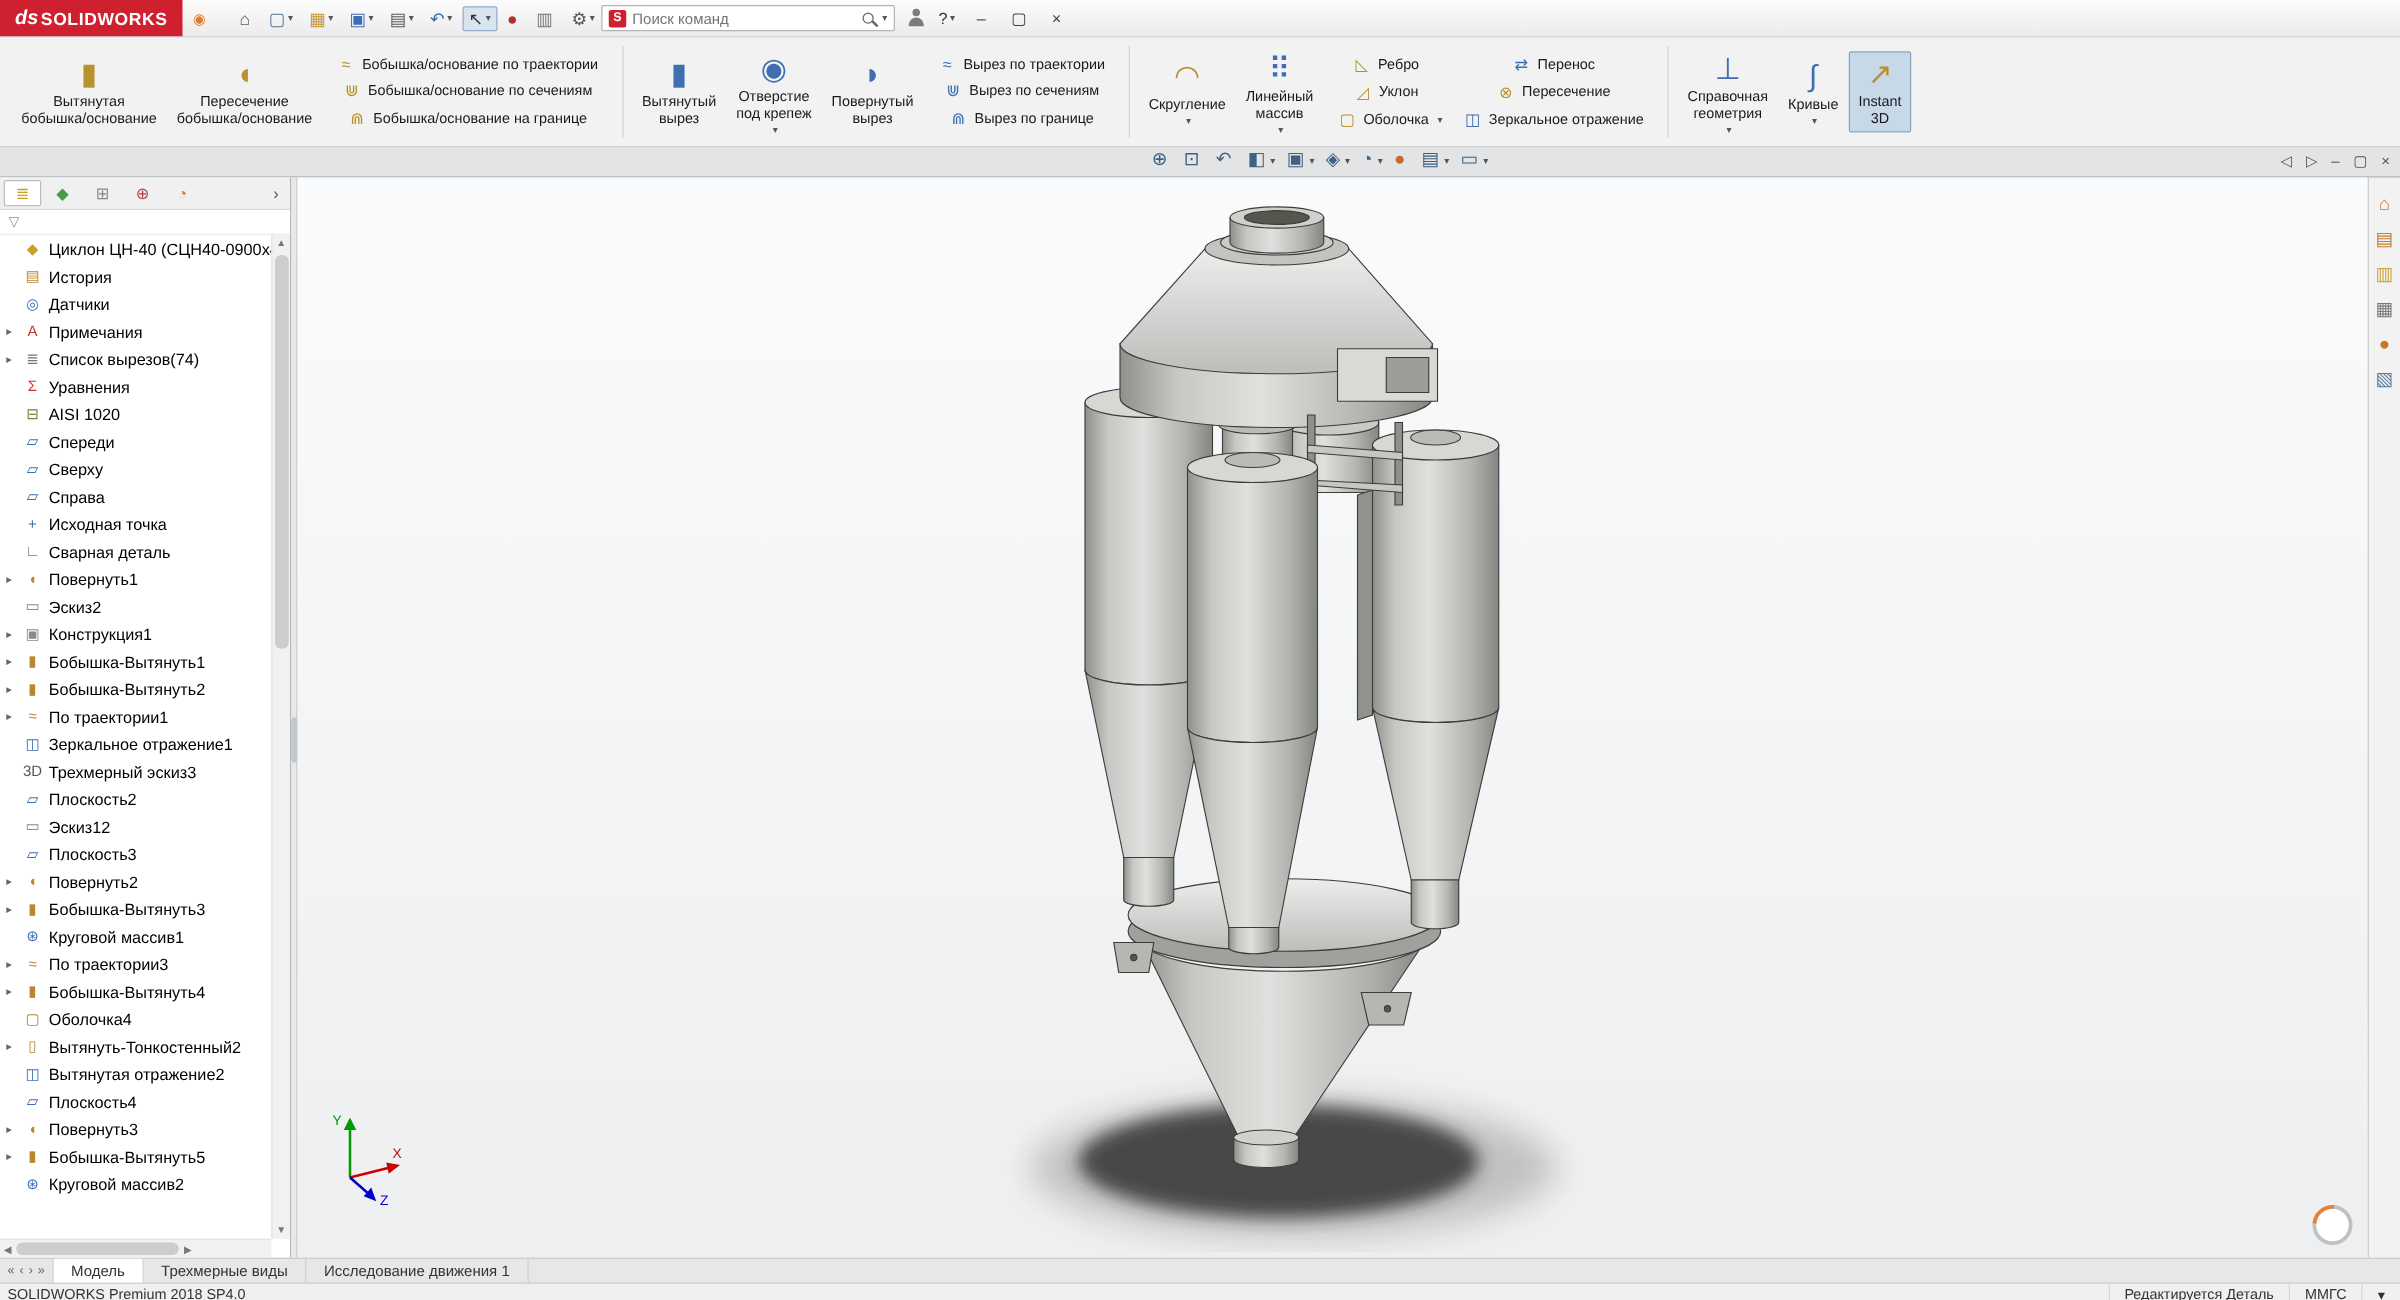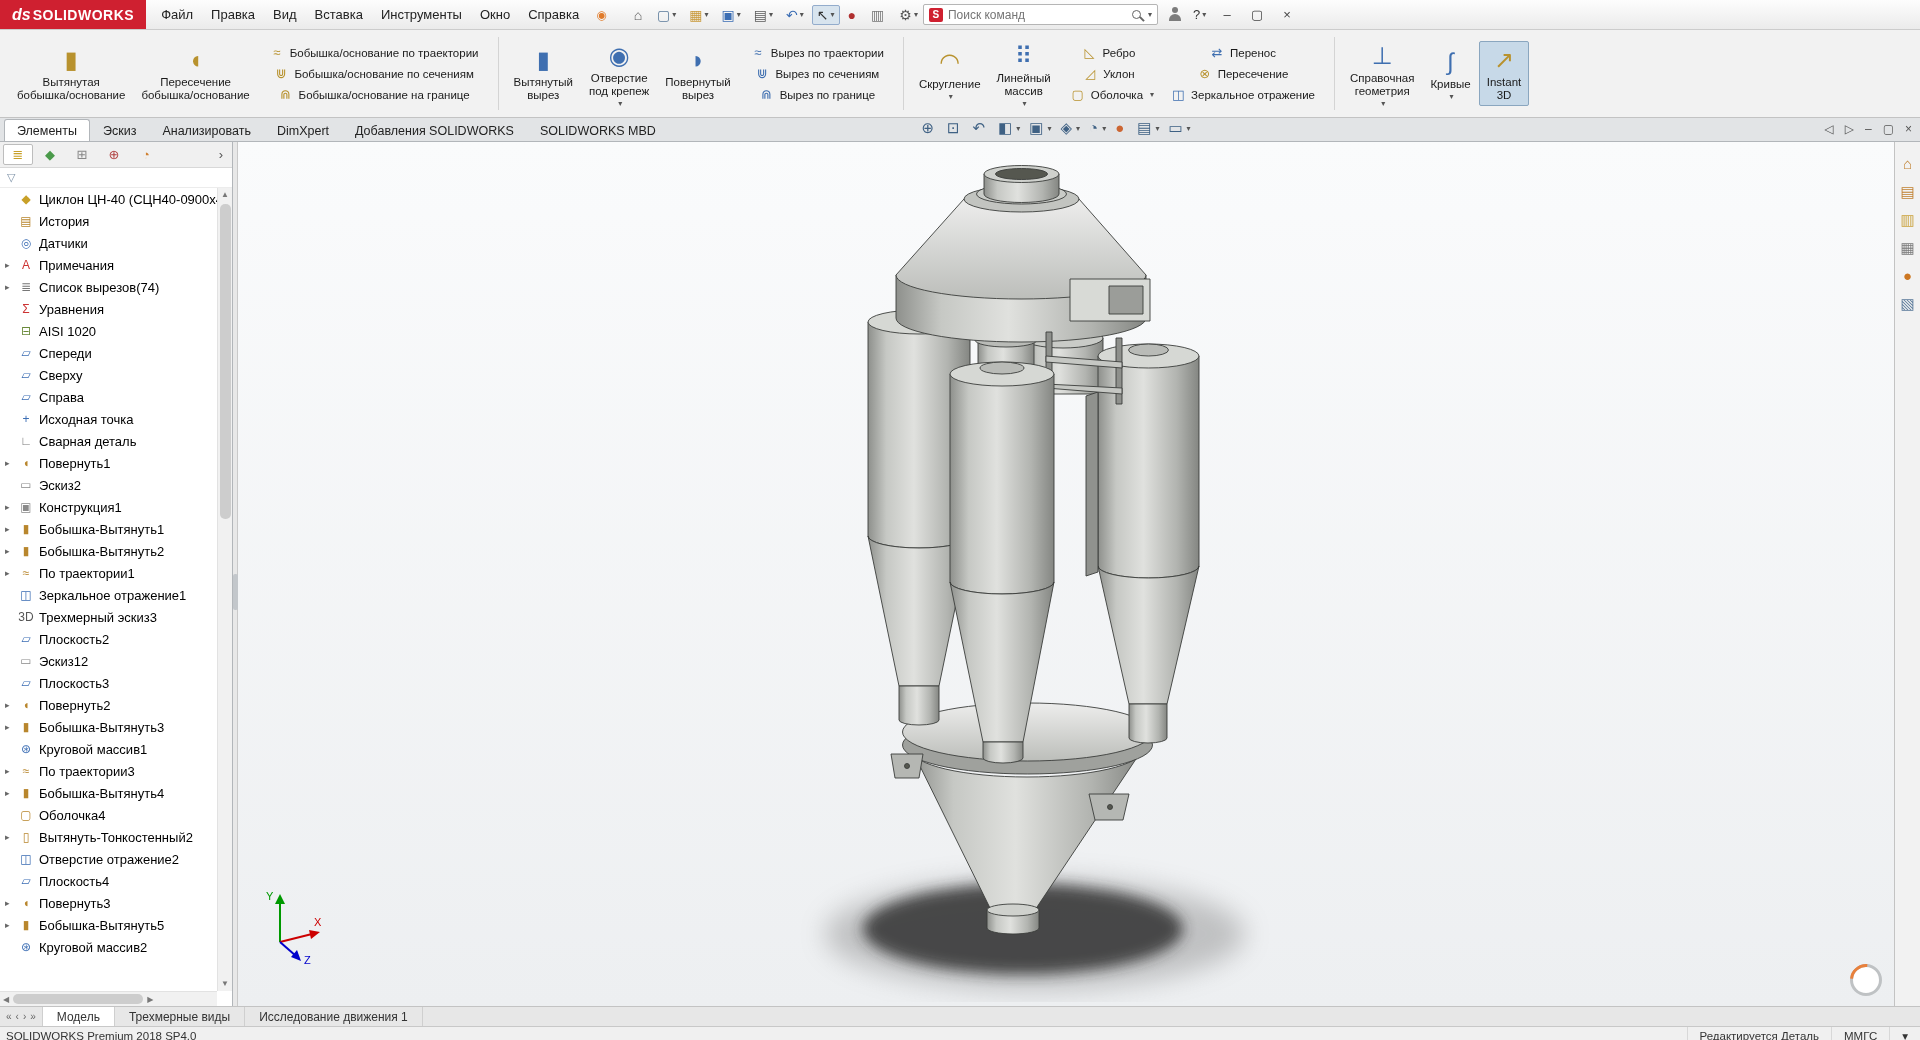--- a/index.html
+++ b/index.html
@@ -107,36 +107,20 @@
   .scell { display:flex; align-items:center; height:100%; padding:0 12px; border-left:1px solid #d8d8d8; white-space:nowrap; }
 </style>
 </head>
 <body>
 
 <div class="titlebar">
   <div class="brand">
     <span class="ds">ds</span>
     <span class="nm">SOLIDWORKS</span>
   </div>
-  <div class="menus">
-
-      <div class="menu-item">Файл</div>
-
-      <div class="menu-item">Правка</div>
-
-      <div class="menu-item">Вид</div>
-
-      <div class="menu-item">Вставка</div>
-
-      <div class="menu-item">Инструменты</div>
-
-      <div class="menu-item">Окно</div>
-
-      <div class="menu-item">Справка</div>
-    </div>
   <span class="pin">◉</span>
   <div class="qat">
 
       <div class="qbtn">
         <span class="g" style="color: rgb(90, 90, 90);">⌂</span>
         <span class="dd"></span>
       </div>
 
       <div class="qbtn">
         <span class="g" style="color: rgb(90, 122, 154);">▢</span>
@@ -361,34 +345,20 @@
       <div class="rlarge active">
         <span class="g" style="color: rgb(184, 146, 46);">↗</span>
         <span class="l">Instant</span>
         <span class="l">3D</span>
         <span class="dd"></span>
       </div>
     </div>
 </div>
 
 <div class="cmdrow">
-  <div class="ctabs">
-
-      <div class="ctab active">Элементы</div>
-
-      <div class="ctab">Эскиз</div>
-
-      <div class="ctab">Анализировать</div>
-
-      <div class="ctab">DimXpert</div>
-
-      <div class="ctab">Добавления SOLIDWORKS</div>
-
-      <div class="ctab">SOLIDWORKS MBD</div>
-    </div>
   <div class="headsup">
 
       <div class="hbtn">
         <span class="g">⊕</span>
         <span class="dd"></span>
       </div>
 
       <div class="hbtn">
         <span class="g">⊡</span>
         <span class="dd"></span>
@@ -657,21 +627,21 @@
 
           <div class="trow">
             <span class="ar">▸</span>
             <span class="ic" style="color: rgb(184, 134, 45);">▯</span>
             <span class="lb">Вытянуть-Тонкостенный2</span>
           </div>
 
           <div class="trow">
             <span class="ar"></span>
             <span class="ic" style="color: rgb(60, 110, 180);">◫</span>
-            <span class="lb">Отверстие отражение2</span>
+            <span class="lb">Вытянутая отражение2</span>
           </div>
 
           <div class="trow">
             <span class="ar"></span>
             <span class="ic" style="color: rgb(60, 110, 180);">▱</span>
             <span class="lb">Плоскость4</span>
           </div>
 
           <div class="trow">
             <span class="ar">▸</span>

